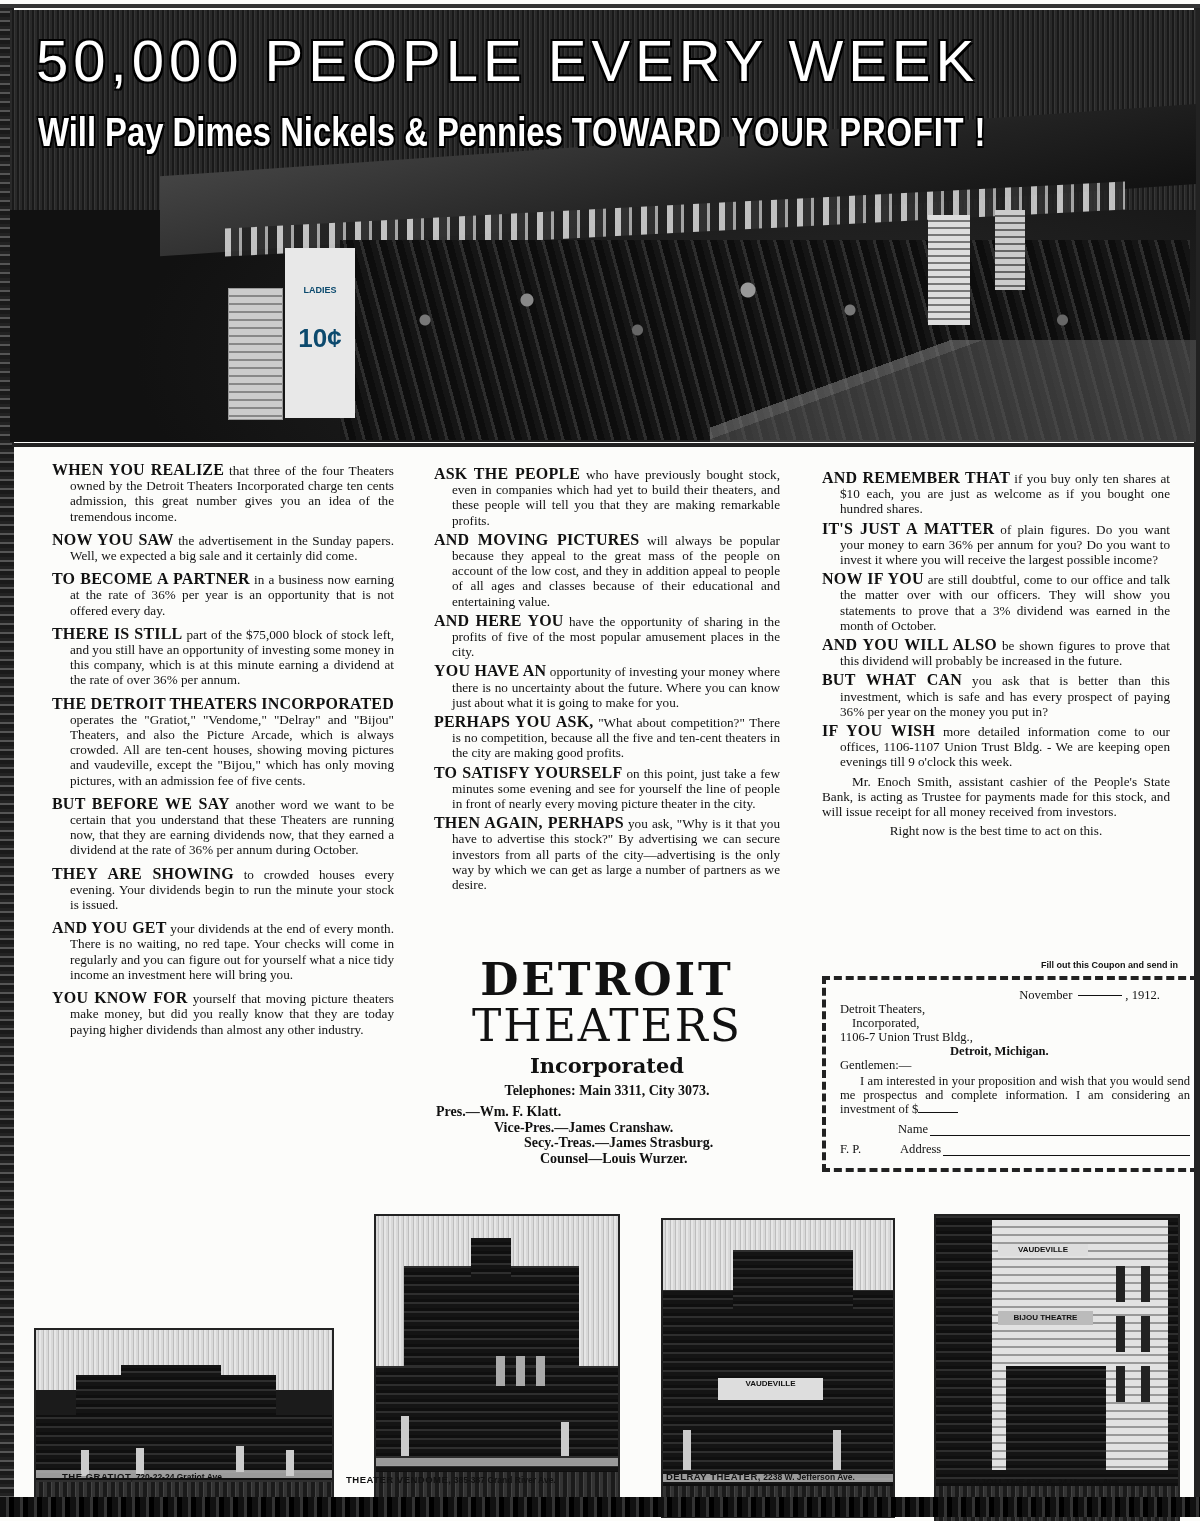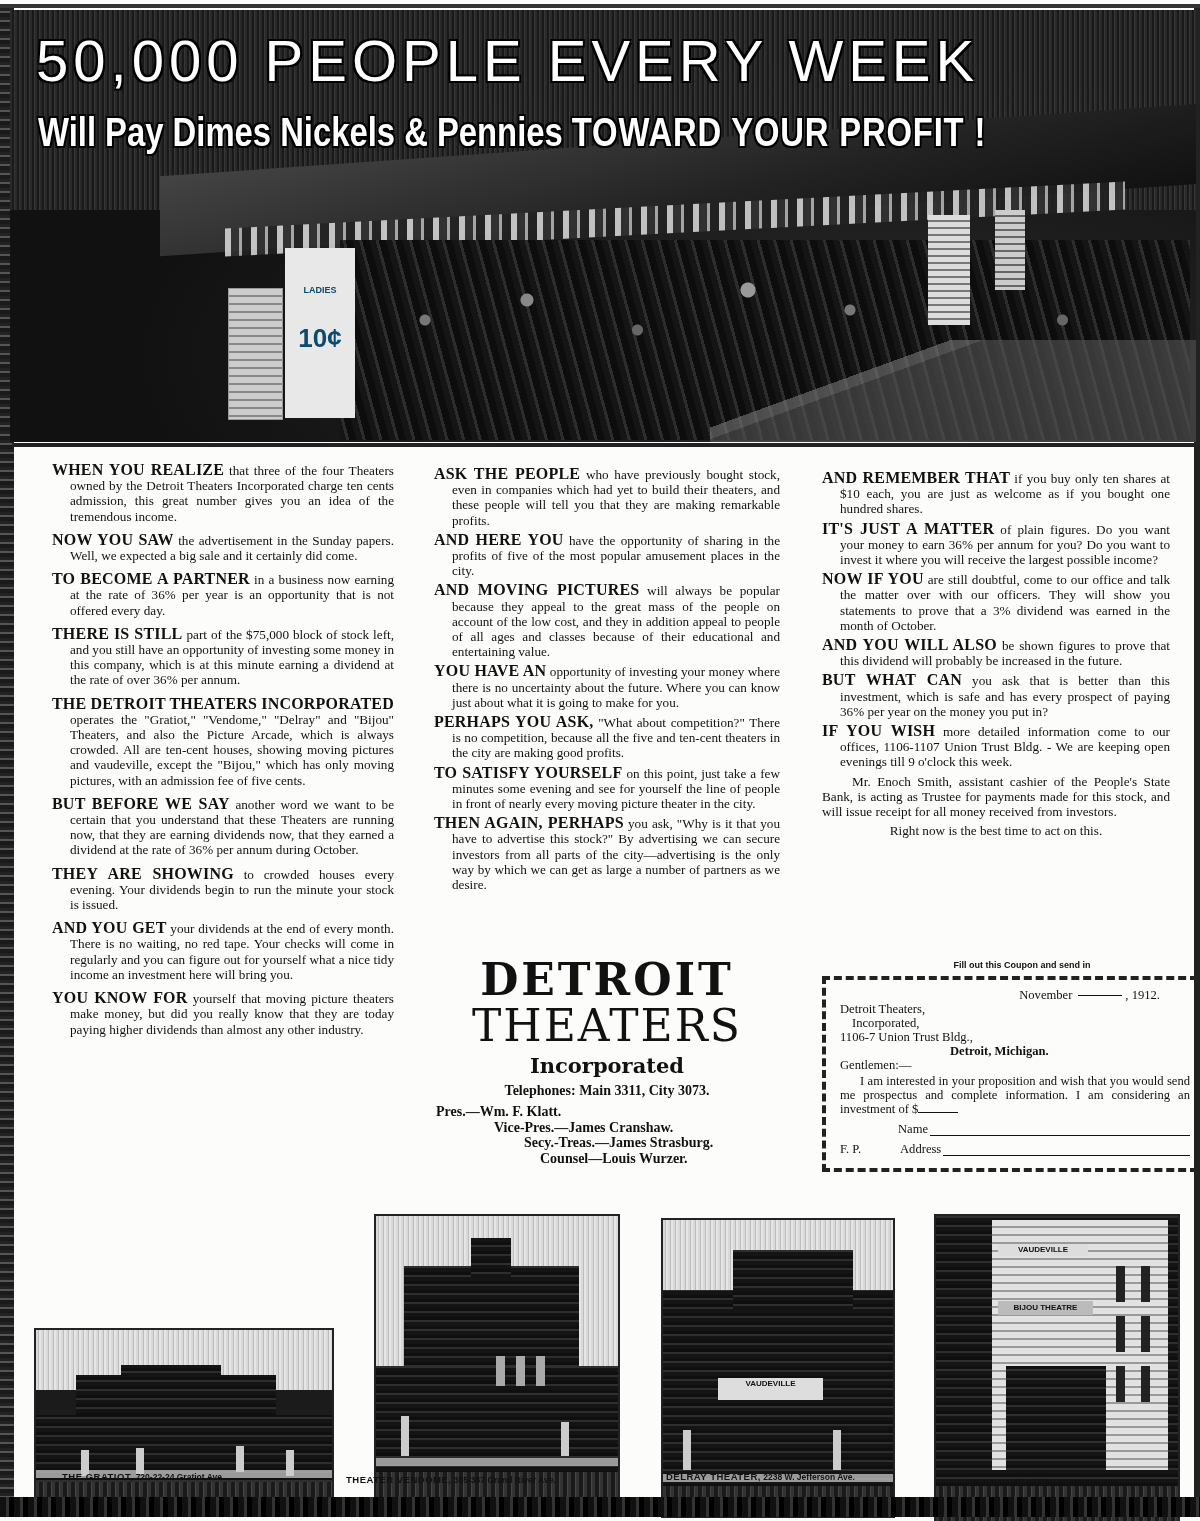--- a/index.html
+++ b/index.html
@@ -69,21 +69,21 @@
   .col { position: absolute; top: 462px; font-size: 13.2px; line-height: 15.2px; text-align: justify; }
   .col1 { left: 52px; width: 342px; }
   .col2 { left: 434px; width: 346px; top: 466px; }
   .col3 { left: 822px; width: 348px; top: 470px; }
   .para { margin-bottom: 8px; padding-left: 18px; text-indent: -18px; }
   .col2 .para, .col3 .para { margin-bottom: 4px; }
   .lead { font-weight: bold; font-size: 16px; letter-spacing: .2px; }
   .indent-para { text-indent: 30px; padding-left: 0; margin-bottom: 0; }
   .center-para { text-align: center; padding-left: 0; text-indent: 0; }
 
-  .fillout { position: absolute; left: 848px; top: 960px; width: 348px; text-align: center;
+  .fillout { position: absolute; left: 830px; top: 960px; width: 348px; text-align: right;
     font-family: "Liberation Sans", sans-serif; font-weight: bold; font-size: 9px; }
 
   
   .logo { position: absolute; left: 434px; top: 958px; width: 346px; text-align: center; }
   .logo .l1 { font-family: "DejaVu Serif", serif; font-weight: bold; font-size: 44px; line-height: 44px; letter-spacing: 3px; }
   .logo .l2 { font-family: "DejaVu Serif", serif; font-weight: normal; font-size: 44px; line-height: 48px; letter-spacing: 2px; }
   .logo .l3 { font-family: "DejaVu Serif", serif; font-weight: bold; font-size: 21px; line-height: 28px; margin-top: 2px; }
   .logo .phones { font-family: "Liberation Serif", serif; font-weight: bold; font-size: 14px; margin-top: 3px; }
   .officers { position: absolute; left: 436px; top: 1104px; width: 346px; font-family: "Liberation Serif", serif;
     font-weight: bold; font-size: 14px; line-height: 15.5px; }
@@ -181,22 +181,22 @@
     <p class="para"><span class="lead">THERE IS STILL</span><span> part of the $75,000 block of stock left, and you still have an opportunity of investing some money in this company, which is at this minute earning a dividend at the rate of over 36% per annum.</span></p>
     <p class="para"><span class="lead">THE DETROIT THEATERS INCORPORATED</span><span> operates the "Gratiot," "Vendome," "Delray" and "Bijou" Theaters, and also the Picture Arcade, which is always crowded. All are ten-cent houses, showing moving pictures and vaudeville, except the "Bijou," which has only moving pictures, with an admission fee of five cents.</span></p>
     <p class="para"><span class="lead">BUT BEFORE WE SAY</span><span> another word we want to be certain that you understand that these Theaters are running now, that they are earning dividends now, that they earned a dividend at the rate of 36% per annum during October.</span></p>
     <p class="para"><span class="lead">THEY ARE SHOWING</span><span> to crowded houses every evening. Your dividends begin to run the minute your stock is issued.</span></p>
     <p class="para"><span class="lead">AND YOU GET</span><span> your dividends at the end of every month. There is no waiting, no red tape. Your checks will come in regularly and you can figure out for yourself what a nice tidy income an investment here will bring you.</span></p>
     <p class="para"><span class="lead">YOU KNOW FOR</span><span> yourself that moving picture theaters make money, but did you really know that they are today paying higher dividends than almost any other industry.</span></p>
   </div>
 
   <div class="col col2">
     <p class="para"><span class="lead">ASK THE PEOPLE</span><span> who have previously bought stock, even in companies which had yet to build their theaters, and these people will tell you that they are making remarkable profits.</span></p>
+    <p class="para"><span class="lead">AND MOVING PICTURES</span><span> will always be popular because they appeal to the great mass of the people on account of the low cost, and they in addition appeal to people of all ages and classes because of their educational and entertaining value.</span></p>
     <p class="para"><span class="lead">AND HERE YOU</span><span> have the opportunity of sharing in the profits of five of the most popular amusement places in the city.</span></p>
-    <p class="para"><span class="lead">AND MOVING PICTURES</span><span> will always be popular because they appeal to the great mass of the people on account of the low cost, and they in addition appeal to people of all ages and classes because of their educational and entertaining value.</span></p>
     <p class="para"><span class="lead">YOU HAVE AN</span><span> opportunity of investing your money where there is no uncertainty about the future. Where you can know just about what it is going to make for you.</span></p>
     <p class="para"><span class="lead">PERHAPS YOU ASK,</span><span> "What about competition?" There is no competition, because all the five and ten-cent theaters in the city are making good profits.</span></p>
     <p class="para"><span class="lead">TO SATISFY YOURSELF</span><span> on this point, just take a few minutes some evening and see for yourself the line of people in front of nearly every moving picture theater in the city.</span></p>
     <p class="para"><span class="lead">THEN AGAIN, PERHAPS</span><span> you ask, "Why is it that you have to advertise this stock?" By advertising we can secure investors from all parts of the city—advertising is the only way by which we can get as large a number of partners as we desire.</span></p>
   </div>
 
   <div class="logo">
     <div class="l1">DETROIT</div>
     <div class="l2">THEATERS</div>
     <div class="l3">Incorporated</div>
@@ -277,21 +277,21 @@
     <div class="walk" style="top:254px"></div>
     <div class="post" style="left:20px;top:210px;height:40px"></div>
     <div class="post" style="left:170px;top:210px;height:40px"></div>
     <div class="ground" style="height:30px"></div>
   </div>
 
   <div class="photo p4">
     <div class="bldg" style="left:0;top:0;width:246px;height:312px"></div>
     <div class="sky" style="left:56px;top:4px;width:176px;height:250px;background:repeating-linear-gradient(180deg,#e2e2e2 0 6px,#999 6px 8px)"></div>
     <div class="sign" style="left:62px;top:28px;width:90px;height:12px;font-size:8px;line-height:12px">VAUDEVILLE</div>
-    <div class="sign" style="left:62px;top:85px;width:95px;height:14px;font-size:8px;line-height:14px;background:#bbb">BIJOU THEATRE</div>
+    <div class="sign" style="left:62px;top:95px;width:95px;height:14px;font-size:8px;line-height:14px;background:#bbb">BIJOU THEATRE</div>
     <div class="win" style="left:180px;top:50px;height:36px;background:#222"></div>
     <div class="win" style="left:205px;top:50px;height:36px;background:#222"></div>
     <div class="win" style="left:180px;top:100px;height:36px;background:#222"></div>
     <div class="win" style="left:205px;top:100px;height:36px;background:#222"></div>
     <div class="win" style="left:180px;top:150px;height:36px;background:#222"></div>
     <div class="win" style="left:205px;top:150px;height:36px;background:#222"></div>
     <div class="bldg" style="left:70px;top:150px;width:100px;height:162px"></div>
     <div class="ground"></div>
   </div>
 

